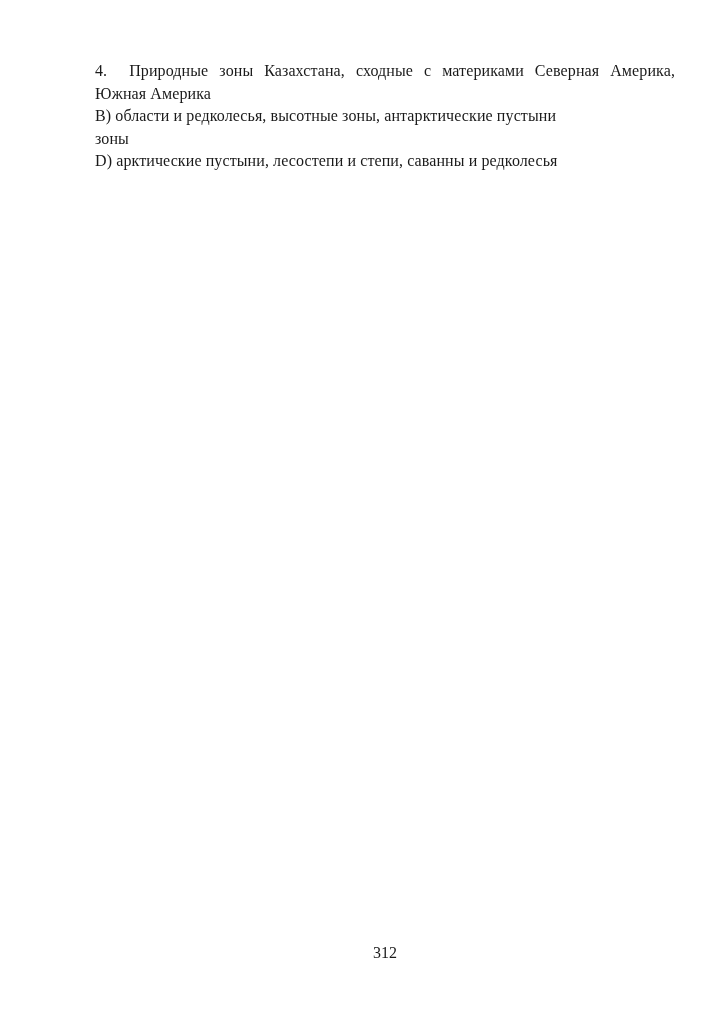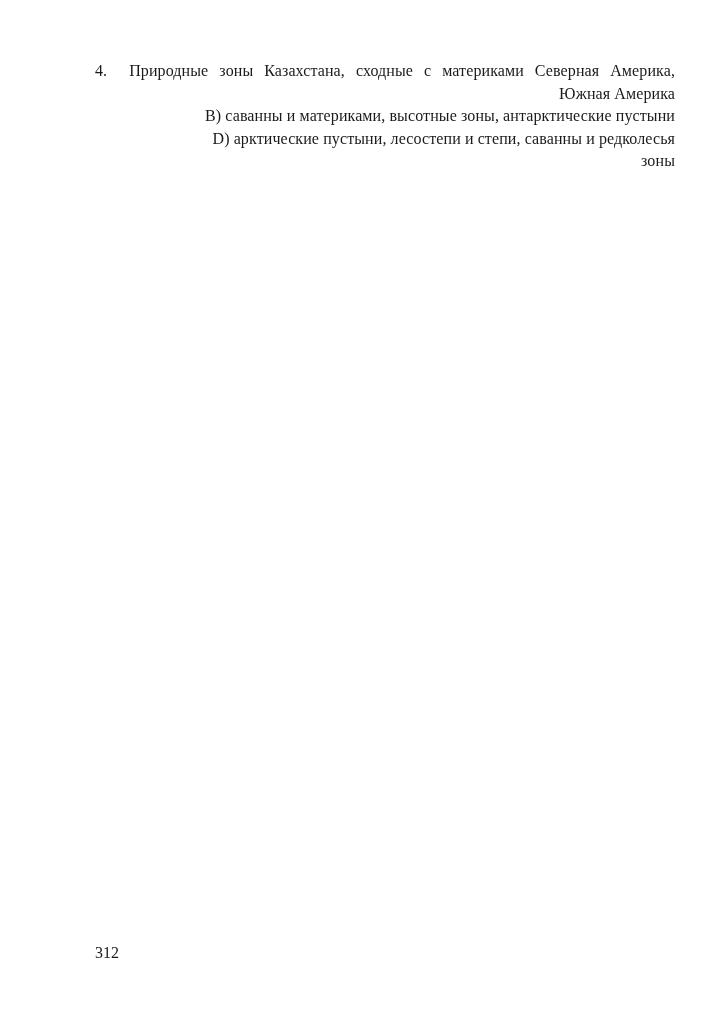--- a/index.html
+++ b/index.html
@@ -25,43 +25,43 @@
   }
   .text-block {
     position: absolute;
     left: 95px;
     top: 60px;
     width: 580px;
     font-size: 16px;
     line-height: 22.5px;
   }
   .line {
-    text-align: right;
+    text-align: left;
     letter-spacing: 0.1px;
   }
   
   .line.just {
     text-align: justify;
     text-align-last: justify;
   }
   .page-number {
     position: absolute;
     left: 95px;
     top: 943px;
     width: 580px;
-    text-align: left;
+    text-align: center;
     font-size: 16px;
     line-height: 20px;
   }
 </style>
 </head>
 <body>
 
 <div class="page">
   <div class="text-block">
     <div class="line just">4.&nbsp; Природные зоны Казахстана, сходные с материками Северная Америка,</div>
     <div class="line">Южная Америка</div>
-    <div class="line">В) саванны и материками, высотные зоны, антарктические пустыни</div>
+    <div class="line">В) области и редколесья, высотные зоны, антарктические пустыни</div>
+    <div class="line">зоны</div>
     <div class="line">D) арктические пустыни, лесостепи и степи, саванны и редколесья</div>
-    <div class="line">зоны</div>
   </div>
   <div class="page-number">312</div>
 </div>
 
 </body></html>

